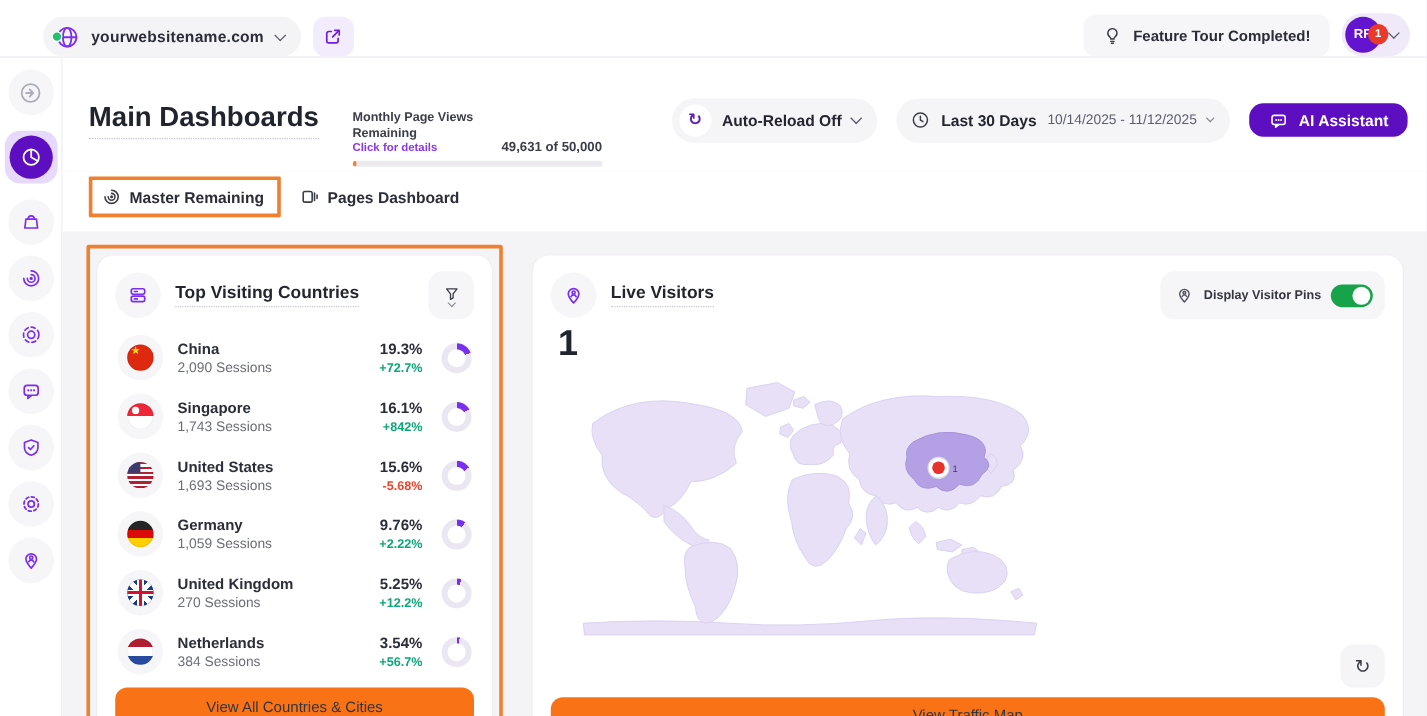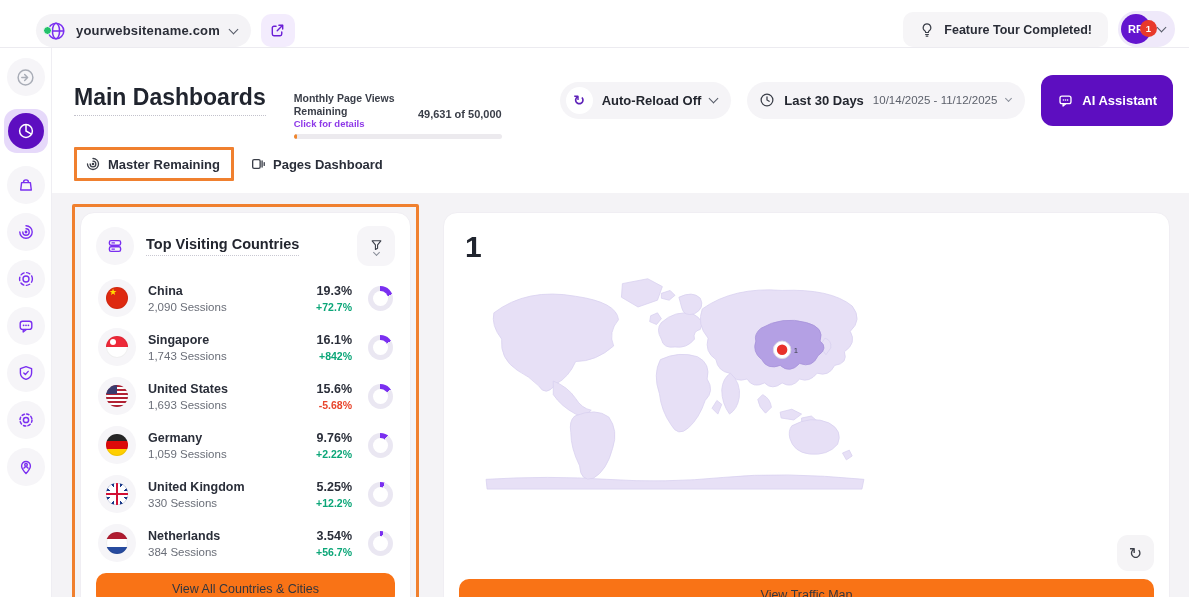--- a/index.html
+++ b/index.html
@@ -27,31 +27,31 @@
   .sidebar { position:absolute; left:0; top:48px; bottom:0; width:52px; background:#fff; border-right:1px solid #efeef3; display:flex; flex-direction:column; align-items:center; padding-top:10px; gap:9px; z-index:4; }
   .s-item { width:38px; height:38px; border-radius:50%; background:#f6f5f8; display:flex; align-items:center; justify-content:center; cursor:pointer; }
   .s-active-wrap { width:44px; height:44px; border-radius:13px; background:#e6d9fa; display:flex; align-items:center; justify-content:center; cursor:pointer; margin:4px 0; }
   .s-active { width:36px; height:36px; border-radius:50%; background:#5d0ec0; display:flex; align-items:center; justify-content:center; }
 
   
   .main { position:absolute; left:52px; top:48px; right:0; bottom:0; display:flex; flex-direction:column; }
   .header { background:#fff; padding:13px 16px 4px 22px; display:flex; align-items:center; gap:16px; }
   .page-title { font-size:23px; font-weight:bold; color:#20242e; border-bottom:1.5px dotted #c3c2cc; padding-bottom:4px; }
   .quota { margin-left:12px; width:208px; }
-  .quota-top { display:flex; gap:8px; align-items:center;margin-top:31px; }
+  .quota-top { display:flex; gap:8px; align-items:flex-end;margin-top:31px; }
   .quota-label { font-size:10.5px; font-weight:bold; color:#3a3e48; line-height:1.25; }
   .quota-link { font-size:9.5px; font-weight:bold; color:#8d37e8; cursor:pointer; }
   .quota-value { font-size:11px; font-weight:bold; color:#3a3e48; margin-top:6px; white-space:nowrap; }
   .pbar { width:100%; height:5px; background:#eceaee; border-radius:3px; margin-top:5px; overflow:hidden; }
   .pfill { height:100%; width:3px; background:#f0862d; border-radius:3px; }
   .hpill { display:flex; align-items:center; gap:9px; height:37px; padding:0 14px 0 6px; background:#f5f4f7; border-radius:19px; cursor:pointer; }
   .hpill .ic-circ { width:27px; height:27px; border-radius:50%; background:#fff; display:flex; align-items:center; justify-content:center; font-family:"DejaVu Sans",sans-serif; color:#5d21b8; font-size:14px; font-weight:bold; }
   .hpill .t1 { font-size:13px; font-weight:bold; color:#23262f; }
   .hpill .t2 { font-size:11.5px; color:#5b5f6a; }
-  .ai-btn { display:flex; align-items:center; gap:8px; height:51px; padding:0 16px; background:#5d0ec0; border-radius:12px; cursor:pointer; }
+  .ai-btn { display:flex; align-items:center; gap:8px; height:28px; padding:0 16px; background:#5d0ec0; border-radius:12px; cursor:pointer; }
   .ai-btn .label { color:#fff; font-size:13px; font-weight:bold; }
 
   .tabs { background:#fff; padding:4px 22px 12px; display:flex; align-items:center; gap:14px; }
   .tab { display:flex; align-items:center; gap:7px; font-size:13px; font-weight:bold; color:#2a2e39; cursor:pointer; padding:4px 2px; }
   .tab-annot { border:3px solid #f0802f; padding:2px 9px 2px 6px; display:inline-flex; border-radius:1px; }
 
   .content { flex:1; background:#f4f3f6; padding:11px 19px 0 20px; display:flex; gap:24px; align-items:flex-start; }
 
   .annot-box { border:3px solid #f0802f; padding:5px; border-radius:2px; }
 
@@ -350,21 +350,21 @@
               </div>
               <span class="donut" style="--p: 9.76;"></span>
             </div>
 
             <div class="crow">
               <span class="flagwrap">
                   <span class="flag flag-gb"></span>
                 </span>
               <div class="cinfo">
                 <div class="cname">United Kingdom</div>
-                <div class="csess">330 Sessions</div>
+                <div class="csess">270 Sessions</div>
               </div>
               <div class="cstats">
                 <div class="cshare">5.25%</div>
                 <div class="cchange up">+12.2%</div>
               </div>
               <span class="donut" style="--p: 5.25;"></span>
             </div>
 
             <div class="crow">
               <span class="flagwrap">
@@ -381,20 +381,39 @@
               <span class="donut" style="--p: 3.54;"></span>
             </div>
 
           </div>
 
           <div class="ghost-btn">View All Countries &amp; Cities</div>
         </div>
       </div>
 
       <div class="card live">
+        <div class="chead">
+          <span class="ic-circ">
+            <svg class="ic" width="18" height="18" viewBox="0 0 18 18" fill="none" stroke="#7a2ff0" stroke-width="1.4" stroke-linejoin="round" stroke-linecap="round">
+                <path d="M9 15.4C6.2 12.4 4.6 10.2 4.6 7.9a4.4 4.4 0 1 1 8.8 0c0 2.3-1.6 4.5-4.4 7.5z"></path>
+                <circle cx="9" cy="6.8" r="1.3"></circle>
+                <path d="M6.9 10.2c.4-1 1.2-1.5 2.1-1.5s1.7.5 2.1 1.5"></path>
+              </svg>
+          </span>
+          <span class="title">Live Visitors</span>
+          <div class="toggle-pill">
+            <svg class="ic" width="16" height="16" viewBox="0 0 18 18" fill="none" stroke="#4a4e58" stroke-width="1.3" stroke-linejoin="round" stroke-linecap="round">
+                <path d="M9 15.4C6.2 12.4 4.6 10.2 4.6 7.9a4.4 4.4 0 1 1 8.8 0c0 2.3-1.6 4.5-4.4 7.5z"></path>
+                <circle cx="9" cy="6.8" r="1.3"></circle>
+                <path d="M6.9 10.2c.4-1 1.2-1.5 2.1-1.5s1.7.5 2.1 1.5"></path>
+              </svg>
+            <span class="label">Display Visitor Pins</span>
+            <span class="switch"></span>
+          </div>
+        </div>
 
         <div class="live-count">1</div>
 
         <div class="map-wrap">
           <svg width="412" height="222" viewBox="0 0 420 228" fill="none">
             <g fill="#e7e0f6" stroke="#d9d0f0" stroke-width="0.8" stroke-linejoin="round">
 
               <path d="M16 215 Q80 211 140 215 T260 213 T404 215 L402 225 L17 225 Z"></path>
 
               <path d="M156 14 l26 -5 15 8 -5 14 -20 7 -17 -10 z"></path>

